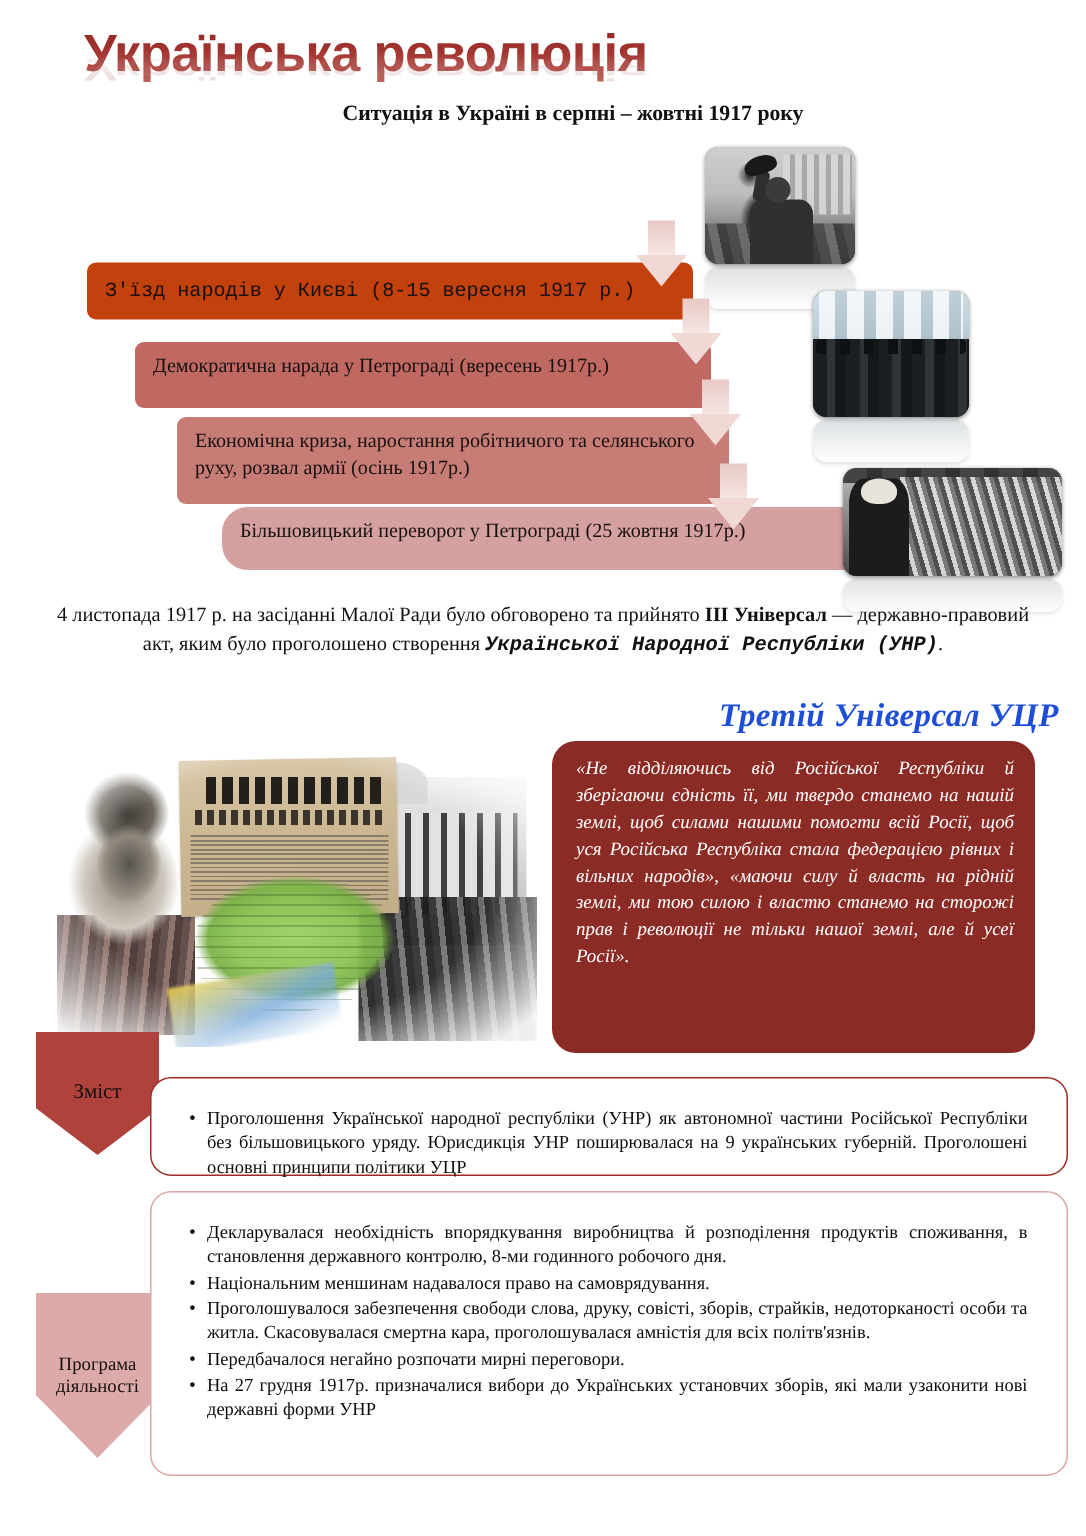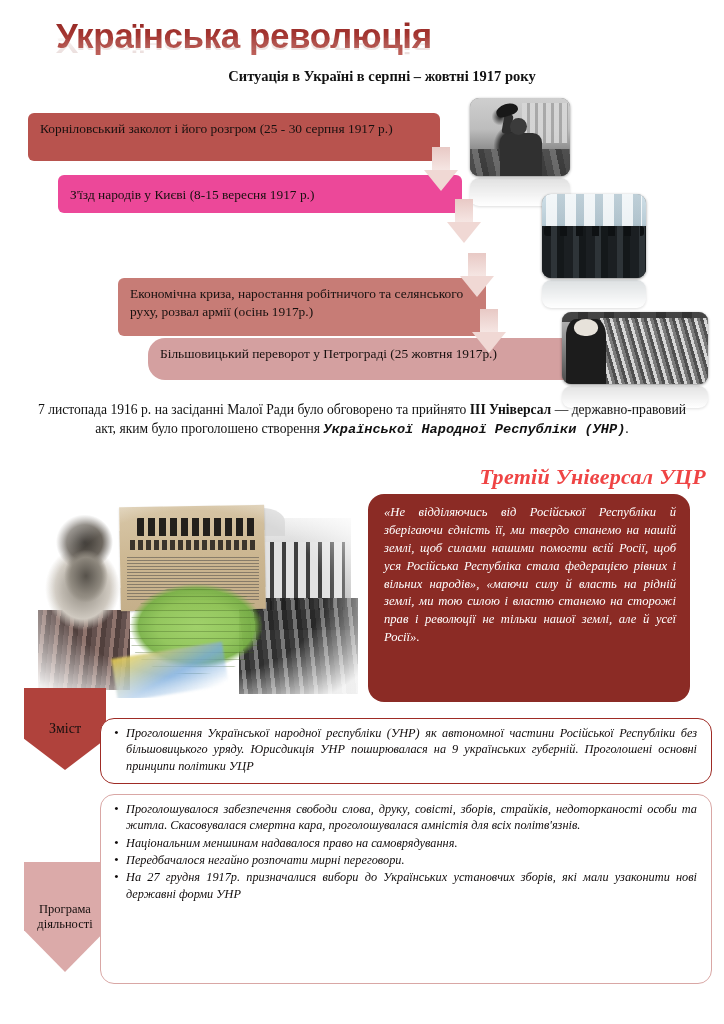--- a/index.html
+++ b/index.html
@@ -204,21 +204,21 @@
   .para .unr { font-weight: bold; font-style: italic; font-family: Liberation Mono, monospace; }
 
   
   .uni-head {
     position: absolute;
     right: 18px; top: 464px;
     font-family: "Liberation Serif", serif;
     font-weight: bold;
     font-style: italic;
     font-size: 22px;
-    color: #ef4444;
+    color: #1d4ed8;
     letter-spacing: .3px;
   }
 
   
   .collage {
     position: absolute;
     left: 28px; top: 498px;
     width: 330px; height: 200px;
     overflow: hidden;
   }
@@ -338,21 +338,21 @@
 
   .rbox {
     position: absolute;
     border: 1.3px solid #9e2b25;
     border-radius: 14px;
     background: #ffffff;
     box-sizing: border-box;
     padding: 6px 14px 6px 10px;
   }
   .rbox.pinkborder { border-color: #d9a7a5; }
-  .rbox ul { margin: 0; padding: 0 0 0 15px; list-style: none; font-style: italic; }
+  .rbox ul { margin: 12px; padding: 0 0 0 15px; list-style: none; }
   .rbox li {
     position: relative;
     font-family: "Liberation Serif", serif;
     font-size: 12.3px;
     line-height: 1.33;
     text-align: justify;
     margin-bottom: 1px;
     color: #100c0c;
   }
   .rbox li::before {
@@ -366,38 +366,38 @@
 <body>
 
 <div class="title-wrap">
   <div class="main-title">Українська революція</div>
   <div class="main-title-reflect" aria-hidden="true">Українська революція</div>
 </div>
 <div class="subtitle">Ситуація в Україні в серпні – жовтні 1917 року</div>
 
 <div class="stairs">
 
-  <div class="step-box" style="left:28px; top:8px; width:412px; min-height:48px; background:#b8534e;">
-    <span>Корніловський заколот і його розгром  (25  - 30 серпня 1917 р.)</span>
-  </div>
 
   <div class="arrow-down" style="left:424px; top:42px;">
     <div class="shaft"></div>
     <div class="head"></div>
   </div>
 
-  <div class="step-box" style="left:58px; top:70px; width:404px; min-height:38px; background:#ec4899; display:flex; align-items:center;">
+  <div class="step-box" style="left:58px; top:70px; width:404px; min-height:38px; background:#c2410c; display:flex; align-items:center;font-family:Liberation Mono, monospace;">
     <span>З'їзд народів у Києві (8-15 вересня 1917 р.)</span>
   </div>
 
   <div class="arrow-down" style="left:447px; top:94px;">
     <div class="shaft"></div>
     <div class="head"></div>
   </div>
 
+  <div class="step-box" style="left:90px; top:123px; width:384px; min-height:44px; background:#c06862;">
+    <span>Демократична нарада у Петрограді (вересень 1917р.)</span>
+  </div>
 
   <div class="arrow-down" style="left:460px; top:148px;">
     <div class="shaft"></div>
     <div class="head"></div>
   </div>
 
   <div class="step-box" style="left:118px; top:173px; width:368px; min-height:58px; background:#c77c76;">
     <span>Економічна криза, наростання робітничого та селянського руху,  розвал армії (осінь 1917р.)</span>
   </div>
 
@@ -433,21 +433,21 @@
 <div class="photo" style="left:562px; top:312px; width:146px; height:72px;">
   <div class="p3-bg"></div>
   <div class="p3-top"></div>
   <div class="p3-crowd"></div>
   <div class="p3-fig"></div>
   <div class="p3-head"></div>
 </div>
 <div class="photo reflect" style="left:562px; top:386px; width:146px; height:22px; background:linear-gradient(180deg,#9a9a9a,rgba(255,255,255,0)); opacity:.28;"></div>
 
 <div class="para">
-  <span>7 листопада 1916 р. на засіданні Малої Ради було обговорено та прийнято </span><b>ІІІ Універсал</b><span> — державно-правовий акт, яким було проголошено створення </span><span class="unr">Української Народної Республіки (УНР)</span><span>.</span>
+  <span>4 листопада 1917 р. на засіданні Малої Ради було обговорено та прийнято </span><b>ІІІ Універсал</b><span> — державно-правовий акт, яким було проголошено створення </span><span class="unr">Української Народної Республіки (УНР)</span><span>.</span>
 </div>
 
 <div class="uni-head">Третій Універсал УЦР</div>
 
 <div class="collage">
   <div class="col-white"></div>
   <div class="col-crowdL"></div>
   <div class="col-portrait"></div>
   <div class="col-beard"></div>
   <div class="col-bldg"></div>
@@ -483,18 +483,19 @@
 <div class="chev" style="left:24px; top:862px; width:82px; height:110px; font-size:12.5px;">
   <div class="chev-shape" style="background:#dbaaa9;"></div>
   <div class="chev-label">
     <div>Програма</div>
     <div>діяльності</div>
   </div>
 </div>
 
 <div class="rbox pinkborder" style="left:100px; top:794px; width:612px; height:190px;">
   <ul>
+    <li>Декларувалася необхідність впорядкування виробництва й розподілення продуктів споживання, в становлення державного контролю, 8-ми годинного робочого дня.</li>
+    <li>Національним меншинам надавалося право на самоврядування.</li>
     <li>Проголошувалося забезпечення свободи слова, друку, совісті, зборів, страйків, недоторканості особи та житла. Скасовувалася смертна кара, проголошувалася амністія для всіх політв'язнів.</li>
-    <li>Національним меншинам надавалося право на самоврядування.</li>
     <li>Передбачалося негайно розпочати мирні переговори.</li>
     <li>На 27 грудня 1917р. призначалися вибори до Українських установчих зборів, які мали узаконити нові державні форми УНР</li>
   </ul>
 </div>
 
 </body></html>

